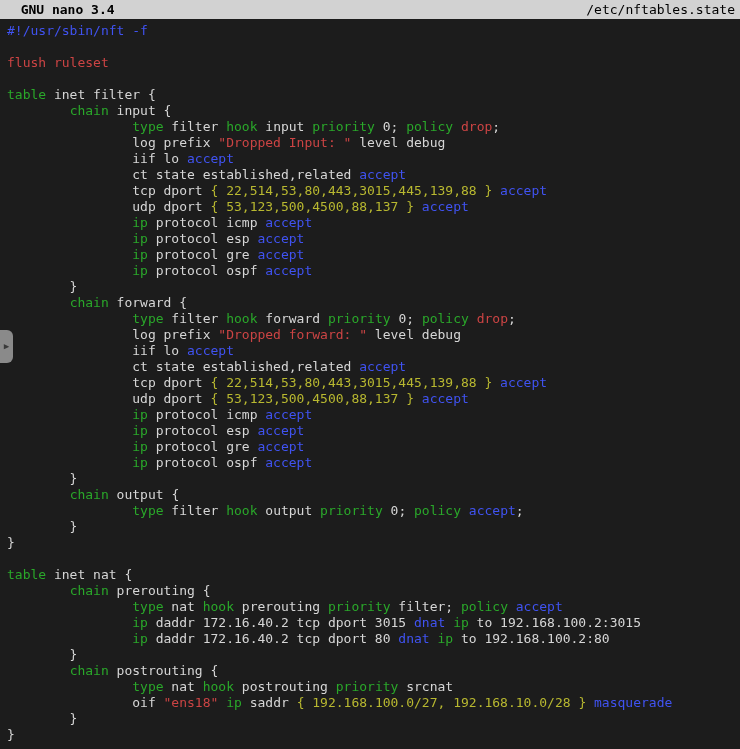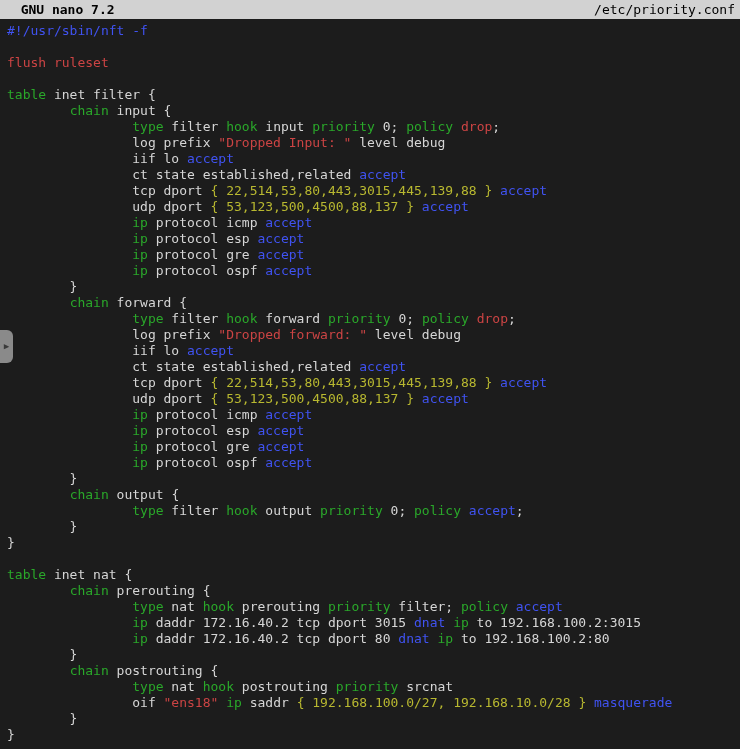--- a/index.html
+++ b/index.html
@@ -48,22 +48,22 @@
     color: var(--handleFg, #3a3a3a);
     font-size: 9px;
     line-height: 9px;
   }
 </style>
 </head>
 <body>
 
 <div class="screen">
   <header class="titlebar">
-    <span class="app">  GNU nano 7.2</span>
-    <span class="file">/etc/priority.conf</span>
+    <span class="app">  GNU nano 3.4</span>
+    <span class="file">/etc/nftables.state</span>
   </header>
 
   <pre class="editor" id="editor"><div class="ln"><span style="color: var(--blue);">#!/usr/sbin/nft -f</span></div><div class="ln">&nbsp;</div><div class="ln"><span style="color: var(--red);">flush ruleset</span></div><div class="ln">&nbsp;</div><div class="ln"><span style="color: var(--green);">table</span><span style="color: var(--fg);"> inet filter {</span></div><div class="ln"><span style="color: var(--fg);">        </span><span style="color: var(--green);">chain</span><span style="color: var(--fg);"> input {</span></div><div class="ln"><span style="color: var(--fg);">                </span><span style="color: var(--green);">type</span><span style="color: var(--fg);"> filter </span><span style="color: var(--green);">hook</span><span style="color: var(--fg);"> input </span><span style="color: var(--green);">priority</span><span style="color: var(--fg);"> 0; </span><span style="color: var(--green);">policy</span><span style="color: var(--fg);"> </span><span style="color: var(--red);">drop</span><span style="color: var(--fg);">;</span></div><div class="ln"><span style="color: var(--fg);">                log prefix </span><span style="color: var(--red);">"Dropped Input: "</span><span style="color: var(--fg);"> level debug</span></div><div class="ln"><span style="color: var(--fg);">                iif lo </span><span style="color: var(--blue);">accept</span></div><div class="ln"><span style="color: var(--fg);">                ct state established,related </span><span style="color: var(--blue);">accept</span></div><div class="ln"><span style="color: var(--fg);">                tcp dport </span><span style="color: var(--yellow);">{ 22,514,53,80,443,3015,445,139,88 }</span><span style="color: var(--fg);"> </span><span style="color: var(--blue);">accept</span></div><div class="ln"><span style="color: var(--fg);">                udp dport </span><span style="color: var(--yellow);">{ 53,123,500,4500,88,137 }</span><span style="color: var(--fg);"> </span><span style="color: var(--blue);">accept</span></div><div class="ln"><span style="color: var(--fg);">                </span><span style="color: var(--green);">ip</span><span style="color: var(--fg);"> protocol icmp </span><span style="color: var(--blue);">accept</span></div><div class="ln"><span style="color: var(--fg);">                </span><span style="color: var(--green);">ip</span><span style="color: var(--fg);"> protocol esp </span><span style="color: var(--blue);">accept</span></div><div class="ln"><span style="color: var(--fg);">                </span><span style="color: var(--green);">ip</span><span style="color: var(--fg);"> protocol gre </span><span style="color: var(--blue);">accept</span></div><div class="ln"><span style="color: var(--fg);">                </span><span style="color: var(--green);">ip</span><span style="color: var(--fg);"> protocol ospf </span><span style="color: var(--blue);">accept</span></div><div class="ln"><span style="color: var(--fg);">        }</span></div><div class="ln"><span style="color: var(--fg);">        </span><span style="color: var(--green);">chain</span><span style="color: var(--fg);"> forward {</span></div><div class="ln"><span style="color: var(--fg);">                </span><span style="color: var(--green);">type</span><span style="color: var(--fg);"> filter </span><span style="color: var(--green);">hook</span><span style="color: var(--fg);"> forward </span><span style="color: var(--green);">priority</span><span style="color: var(--fg);"> 0; </span><span style="color: var(--green);">policy</span><span style="color: var(--fg);"> </span><span style="color: var(--red);">drop</span><span style="color: var(--fg);">;</span></div><div class="ln"><span style="color: var(--fg);">                log prefix </span><span style="color: var(--red);">"Dropped forward: "</span><span style="color: var(--fg);"> level debug</span></div><div class="ln"><span style="color: var(--fg);">                iif lo </span><span style="color: var(--blue);">accept</span></div><div class="ln"><span style="color: var(--fg);">                ct state established,related </span><span style="color: var(--blue);">accept</span></div><div class="ln"><span style="color: var(--fg);">                tcp dport </span><span style="color: var(--yellow);">{ 22,514,53,80,443,3015,445,139,88 }</span><span style="color: var(--fg);"> </span><span style="color: var(--blue);">accept</span></div><div class="ln"><span style="color: var(--fg);">                udp dport </span><span style="color: var(--yellow);">{ 53,123,500,4500,88,137 }</span><span style="color: var(--fg);"> </span><span style="color: var(--blue);">accept</span></div><div class="ln"><span style="color: var(--fg);">                </span><span style="color: var(--green);">ip</span><span style="color: var(--fg);"> protocol icmp </span><span style="color: var(--blue);">accept</span></div><div class="ln"><span style="color: var(--fg);">                </span><span style="color: var(--green);">ip</span><span style="color: var(--fg);"> protocol esp </span><span style="color: var(--blue);">accept</span></div><div class="ln"><span style="color: var(--fg);">                </span><span style="color: var(--green);">ip</span><span style="color: var(--fg);"> protocol gre </span><span style="color: var(--blue);">accept</span></div><div class="ln"><span style="color: var(--fg);">                </span><span style="color: var(--green);">ip</span><span style="color: var(--fg);"> protocol ospf </span><span style="color: var(--blue);">accept</span></div><div class="ln"><span style="color: var(--fg);">        }</span></div><div class="ln"><span style="color: var(--fg);">        </span><span style="color: var(--green);">chain</span><span style="color: var(--fg);"> output {</span></div><div class="ln"><span style="color: var(--fg);">                </span><span style="color: var(--green);">type</span><span style="color: var(--fg);"> filter </span><span style="color: var(--green);">hook</span><span style="color: var(--fg);"> output </span><span style="color: var(--green);">priority</span><span style="color: var(--fg);"> 0; </span><span style="color: var(--green);">policy</span><span style="color: var(--fg);"> </span><span style="color: var(--blue);">accept</span><span style="color: var(--fg);">;</span></div><div class="ln"><span style="color: var(--fg);">        }</span></div><div class="ln"><span style="color: var(--fg);">}</span></div><div class="ln">&nbsp;</div><div class="ln"><span style="color: var(--green);">table</span><span style="color: var(--fg);"> inet nat {</span></div><div class="ln"><span style="color: var(--fg);">        </span><span style="color: var(--green);">chain</span><span style="color: var(--fg);"> prerouting {</span></div><div class="ln"><span style="color: var(--fg);">                </span><span style="color: var(--green);">type</span><span style="color: var(--fg);"> nat </span><span style="color: var(--green);">hook</span><span style="color: var(--fg);"> prerouting </span><span style="color: var(--green);">priority</span><span style="color: var(--fg);"> filter; </span><span style="color: var(--green);">policy</span><span style="color: var(--fg);"> </span><span style="color: var(--blue);">accept</span></div><div class="ln"><span style="color: var(--fg);">                </span><span style="color: var(--green);">ip</span><span style="color: var(--fg);"> daddr 172.16.40.2 tcp dport 3015 </span><span style="color: var(--blue);">dnat</span><span style="color: var(--fg);"> </span><span style="color: var(--green);">ip</span><span style="color: var(--fg);"> to 192.168.100.2:3015</span></div><div class="ln"><span style="color: var(--fg);">                </span><span style="color: var(--green);">ip</span><span style="color: var(--fg);"> daddr 172.16.40.2 tcp dport 80 </span><span style="color: var(--blue);">dnat</span><span style="color: var(--fg);"> </span><span style="color: var(--green);">ip</span><span style="color: var(--fg);"> to 192.168.100.2:80</span></div><div class="ln"><span style="color: var(--fg);">        }</span></div><div class="ln"><span style="color: var(--fg);">        </span><span style="color: var(--green);">chain</span><span style="color: var(--fg);"> postrouting {</span></div><div class="ln"><span style="color: var(--fg);">                </span><span style="color: var(--green);">type</span><span style="color: var(--fg);"> nat </span><span style="color: var(--green);">hook</span><span style="color: var(--fg);"> postrouting </span><span style="color: var(--green);">priority</span><span style="color: var(--fg);"> srcnat</span></div><div class="ln"><span style="color: var(--fg);">                oif </span><span style="color: var(--red);">"ens18"</span><span style="color: var(--fg);"> </span><span style="color: var(--green);">ip</span><span style="color: var(--fg);"> saddr </span><span style="color: var(--yellow);">{ 192.168.100.0/27, 192.168.10.0/28 }</span><span style="color: var(--fg);"> </span><span style="color: var(--blue);">masquerade</span></div><div class="ln"><span style="color: var(--fg);">        }</span></div><div class="ln"><span style="color: var(--fg);">}</span></div></pre>
 
   <div class="handle">
     <span class="arrow">▶</span>
   </div>
 </div>
 
 </body></html>

